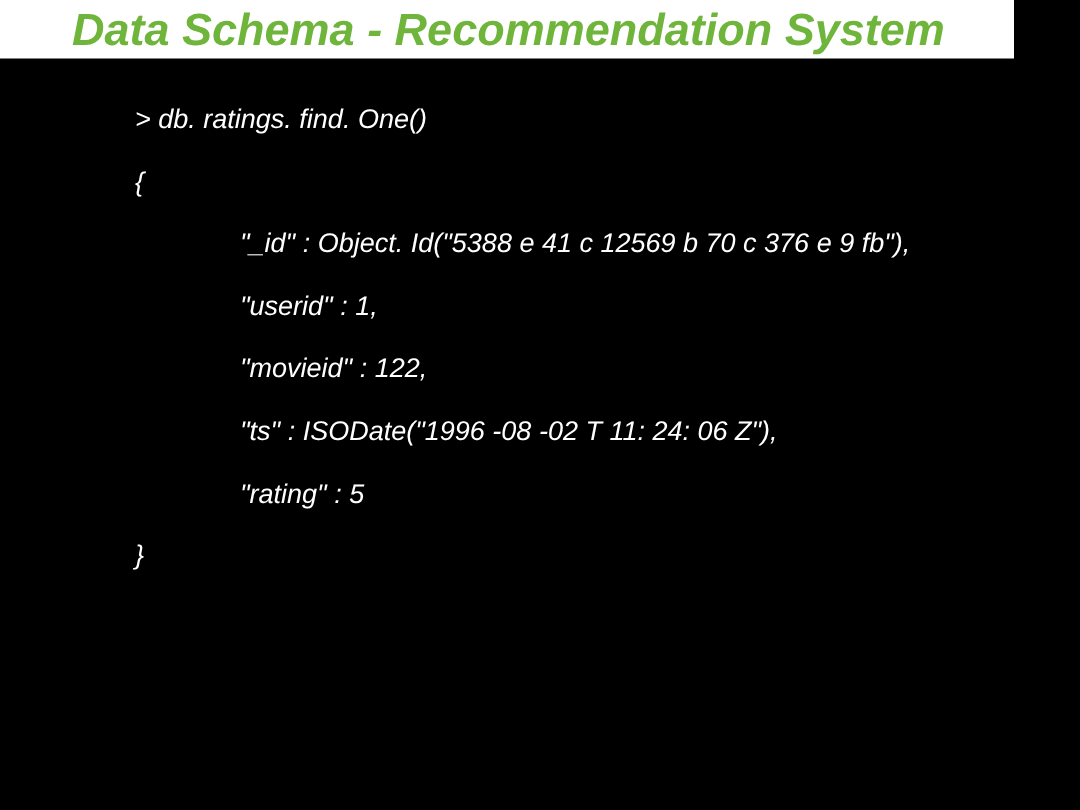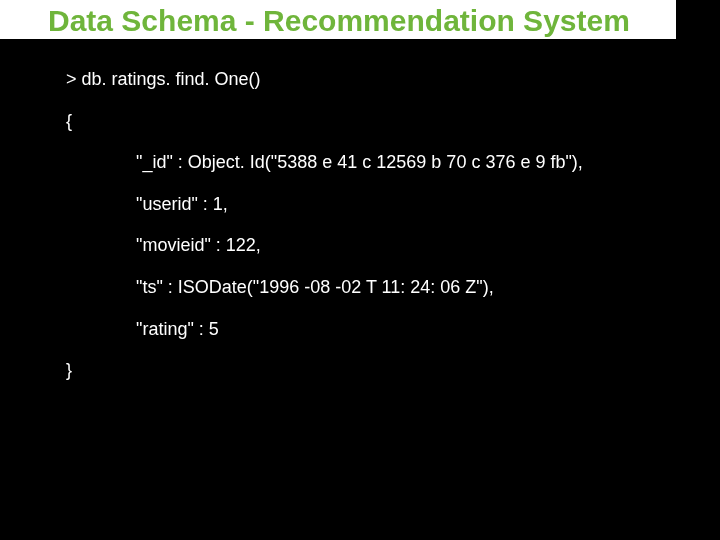--- a/index.html
+++ b/index.html
@@ -10,40 +10,41 @@
     background: #000;
     font-family: Arial, Helvetica, sans-serif;
     overflow: hidden;
   }
   .slide {
     width: 676px;
     height: 540px;
     background: #000;
     position: relative;
     box-sizing: border-box;
+    font-style: italic;
   }
   .title-band {
     background: #fff;
     padding: 4px 0 2px 48px;
     margin: 0;
   }
   .title-band h1 {
     color: #6fb53b;
     font-weight: bold;
     font-size: 30px;
     line-height: 1.1;
     margin: 0;
     font-family: Arial, Helvetica, sans-serif;
   }
   .console {
     color: #fff;
     font-family: Arial, Helvetica, sans-serif;
     font-size: 18px;
     line-height: 1.2;
-    padding: 30px 0 0 66px;
+    padding: 30px 0 0 90px;
   }
   .console .line {
     margin-bottom: 20px;
     white-space: nowrap;
   }
   .indent {
     padding-left: 70px;
   }
 </style>
 </head>

